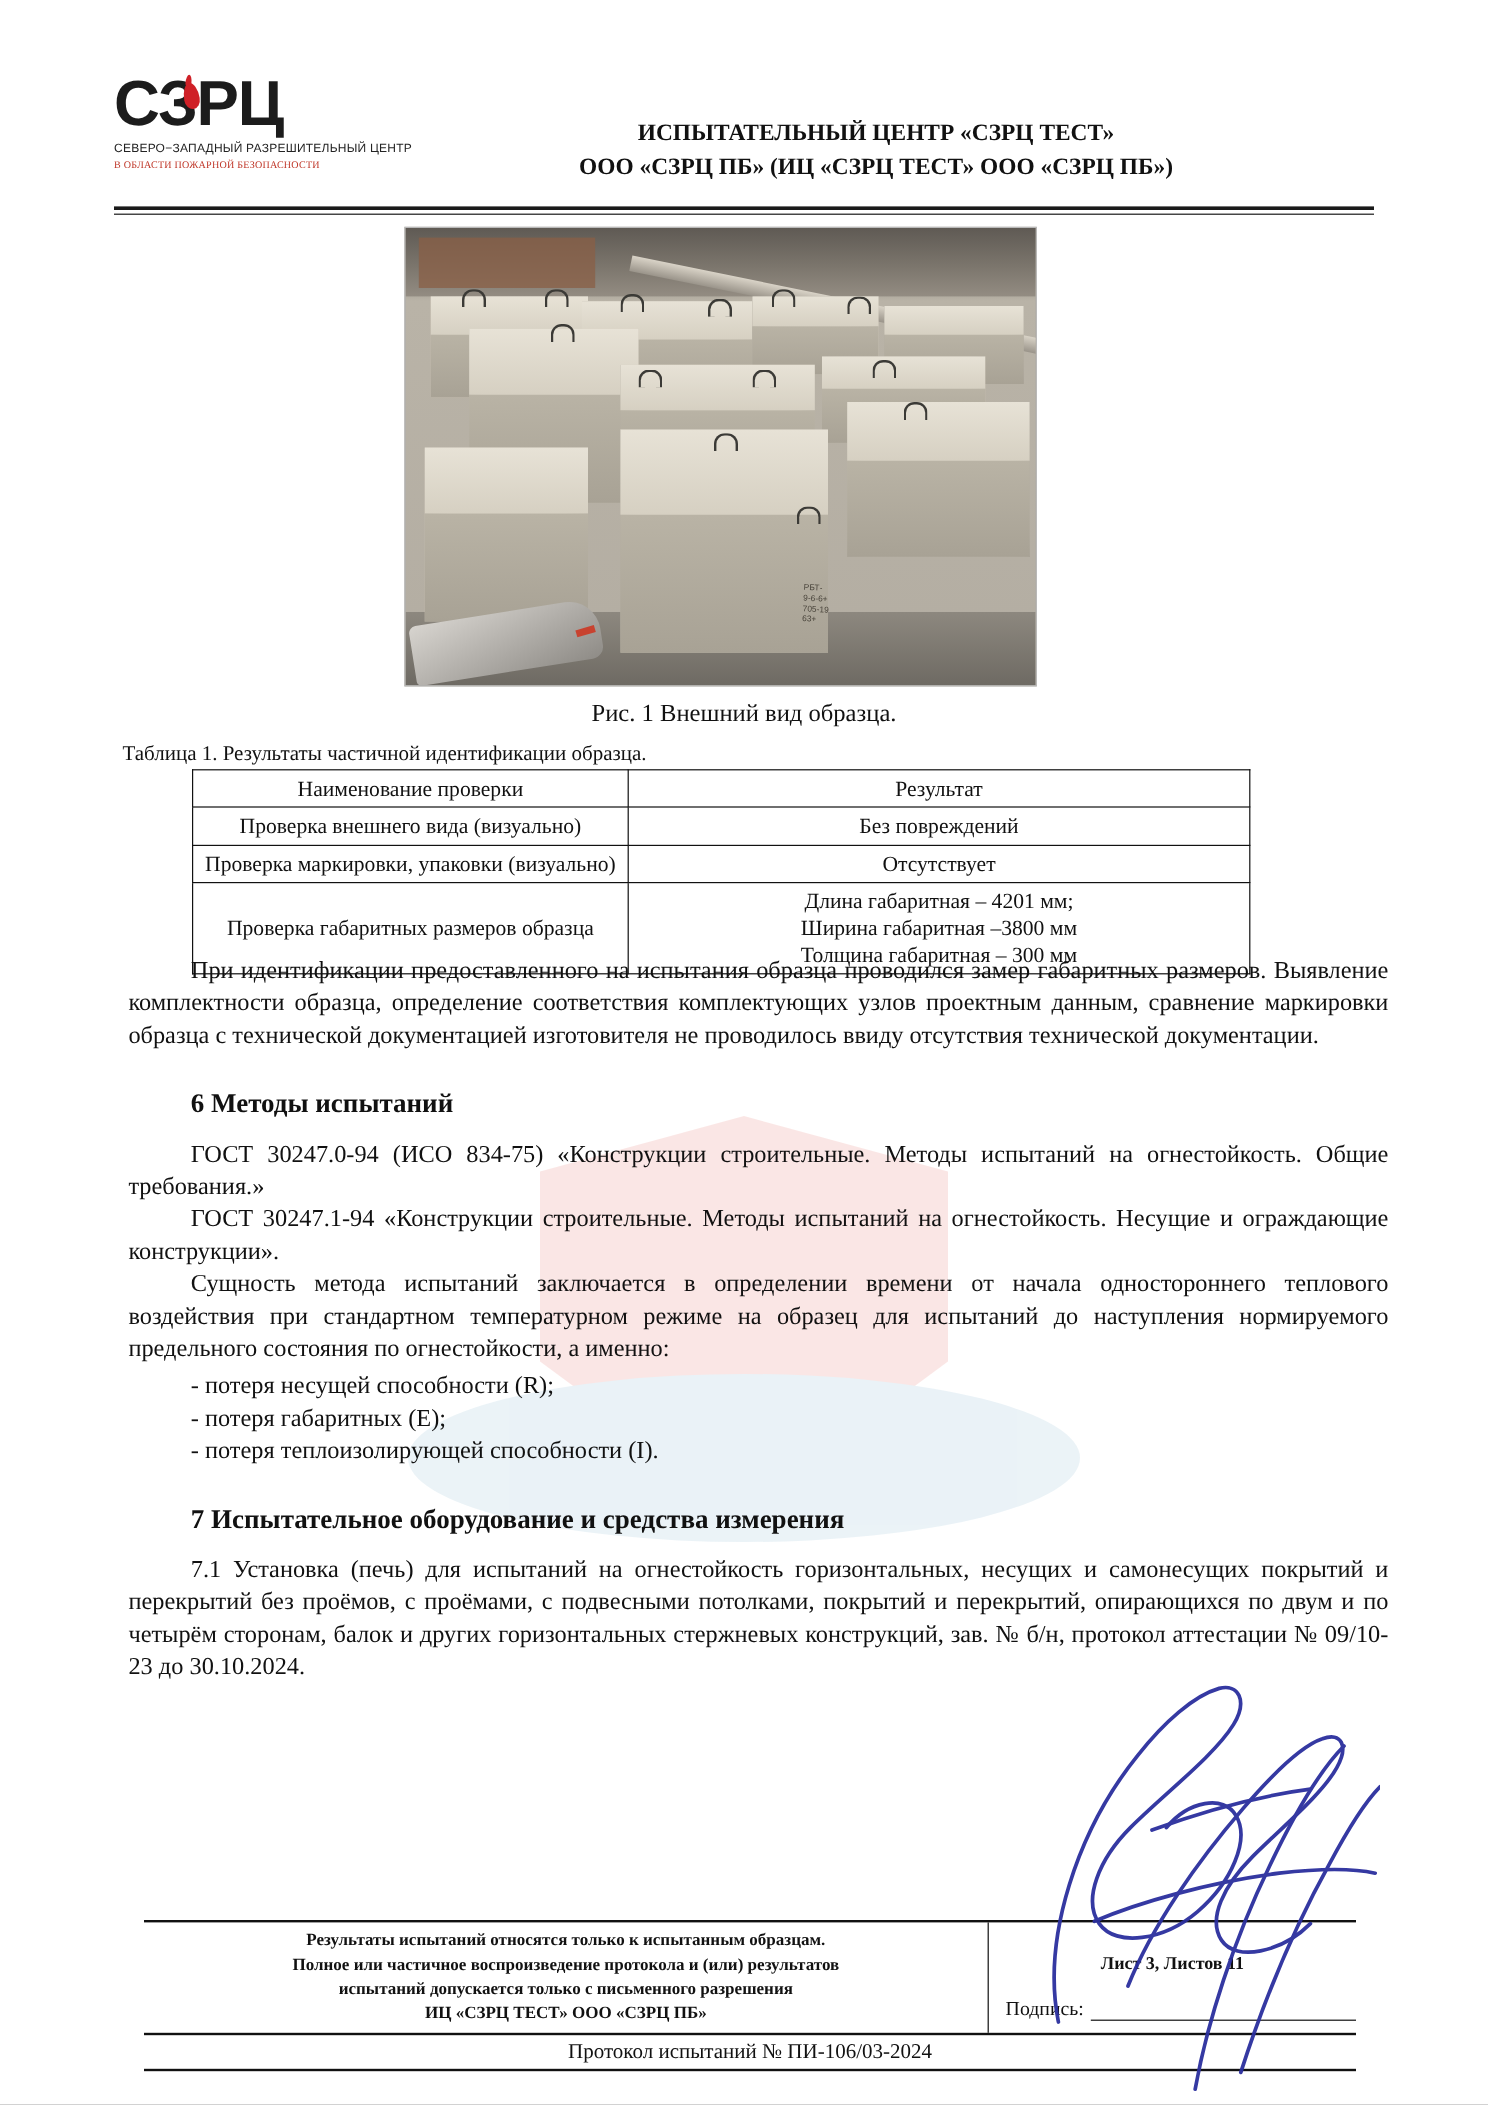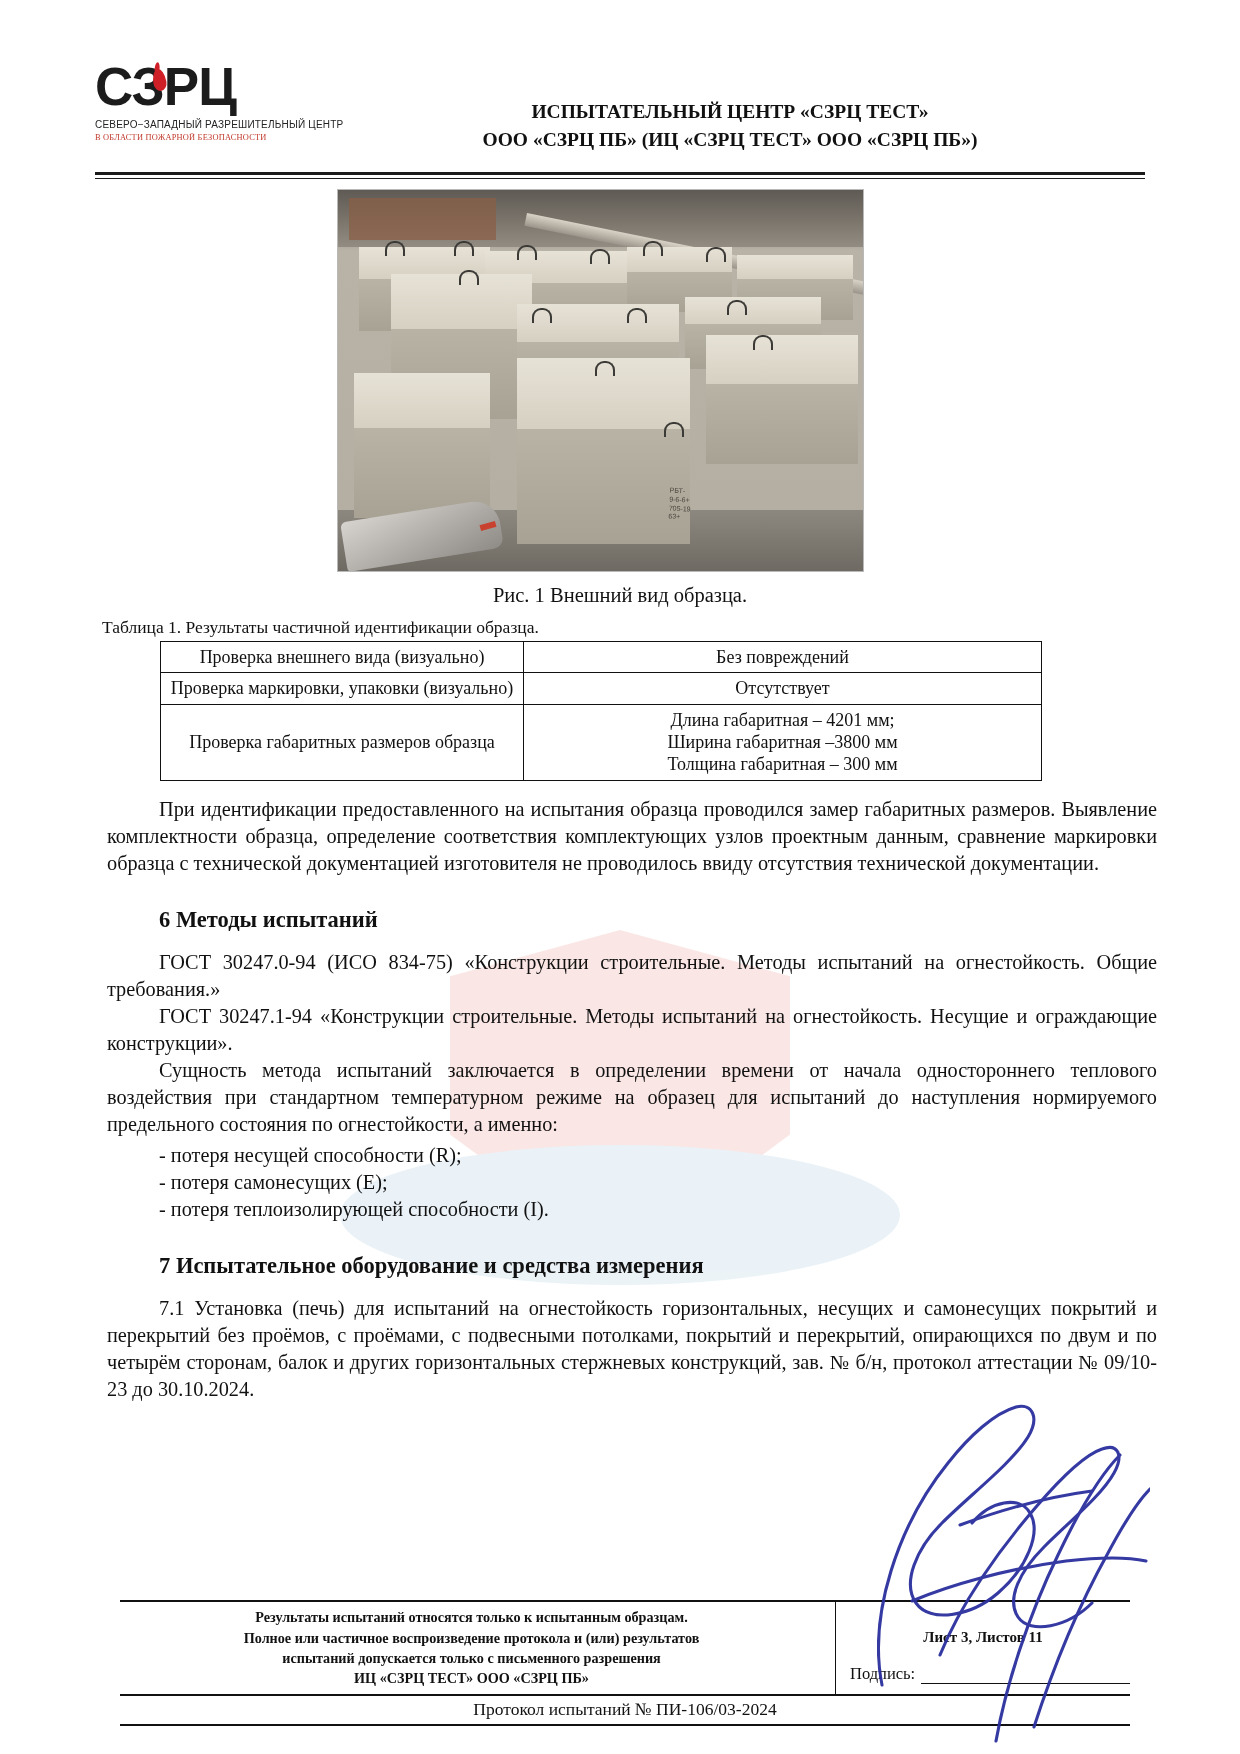--- a/index.html
+++ b/index.html
@@ -312,21 +312,21 @@
     align-items: stretch;
     position: relative;
   }
   .footer .fleft {
     flex: 0 0 695px;
     text-align: center;
     font-family: "Liberation Serif", serif;
     font-weight: bold;
     font-size: 14.2px;
     line-height: 1.42;
-    padding: 5px 16px 6px 4px;
+    padding: 5px 4px 6px 4px;
     border-right: 1.4px solid #111;
   }
   .footer .fright {
     flex: 1 1 auto;
     position: relative;
     padding: 5px 0 0 0;
   }
   .footer .sheet {
     text-align: center;
     font-weight: bold;
@@ -463,20 +463,24 @@
         <div class="ph-tooltip"></div>
       </div>
     </div>
 
     <div class="fig-caption">Рис. 1 Внешний вид образца.</div>
 
     <div class="table-caption">Таблица 1. Результаты частичной идентификации образца.</div>
 
     <table class="ident">
       <tbody>
+        <tr>
+          <td class="c1">Наименование проверки</td>
+          <td>Результат</td>
+        </tr>
         <tr>
           <td class="c1">Проверка внешнего вида (визуально)</td>
           <td>Без повреждений</td>
         </tr>
         <tr>
           <td class="c1">Проверка маркировки, упаковки (визуально)</td>
           <td>Отсутствует</td>
         </tr>
         <tr>
           <td class="c1">Проверка габаритных размеров образца</td>
@@ -494,21 +498,21 @@
       <p class="just">При идентификации предоставленного на испытания образца проводился замер габаритных размеров. Выявление комплектности образца, определение соответствия комплектующих узлов проектным данным, сравнение маркировки образца с технической документацией изготовителя не проводилось ввиду отсутствия технической документации.</p>
 
       <h2 class="sect">6 Методы испытаний</h2>
 
       <p class="just gost">ГОСТ 30247.0-94 (ИСО 834-75) «Конструкции строительные. Методы испытаний на огнестойкость. Общие требования.»</p>
       <p class="just gost">ГОСТ 30247.1-94 «Конструкции строительные. Методы испытаний на огнестойкость. Несущие и ограждающие конструкции».</p>
       <p class="just">Сущность метода испытаний заключается в определении времени от начала одностороннего теплового воздействия при стандартном температурном режиме на образец для испытаний до наступления нормируемого предельного состояния по огнестойкости, а именно:</p>
 
       <ul class="limits">
         <li>- потеря несущей способности (R);</li>
-        <li>- потеря самонесущих (E);</li>
+        <li>- потеря габаритных (E);</li>
         <li>- потеря теплоизолирующей способности (I).</li>
       </ul>
 
       <h2 class="sect">7 Испытательное оборудование и средства измерения</h2>
 
       <p class="just">7.1 Установка (печь) для испытаний на огнестойкость горизонтальных, несущих и самонесущих покрытий и перекрытий без проёмов, с проёмами, с подвесными потолками, покрытий и перекрытий, опирающихся по двум и по четырём сторонам, балок и других горизонтальных стержневых конструкций, зав. № б/н, протокол аттестации № 09/10-23 до 30.10.2024.</p>
     </div>
 
     <div class="signature">
       <svg width="330" height="395" viewBox="0 0 330 395" fill="none" xmlns="http://www.w3.org/2000/svg" aria-hidden="true">

